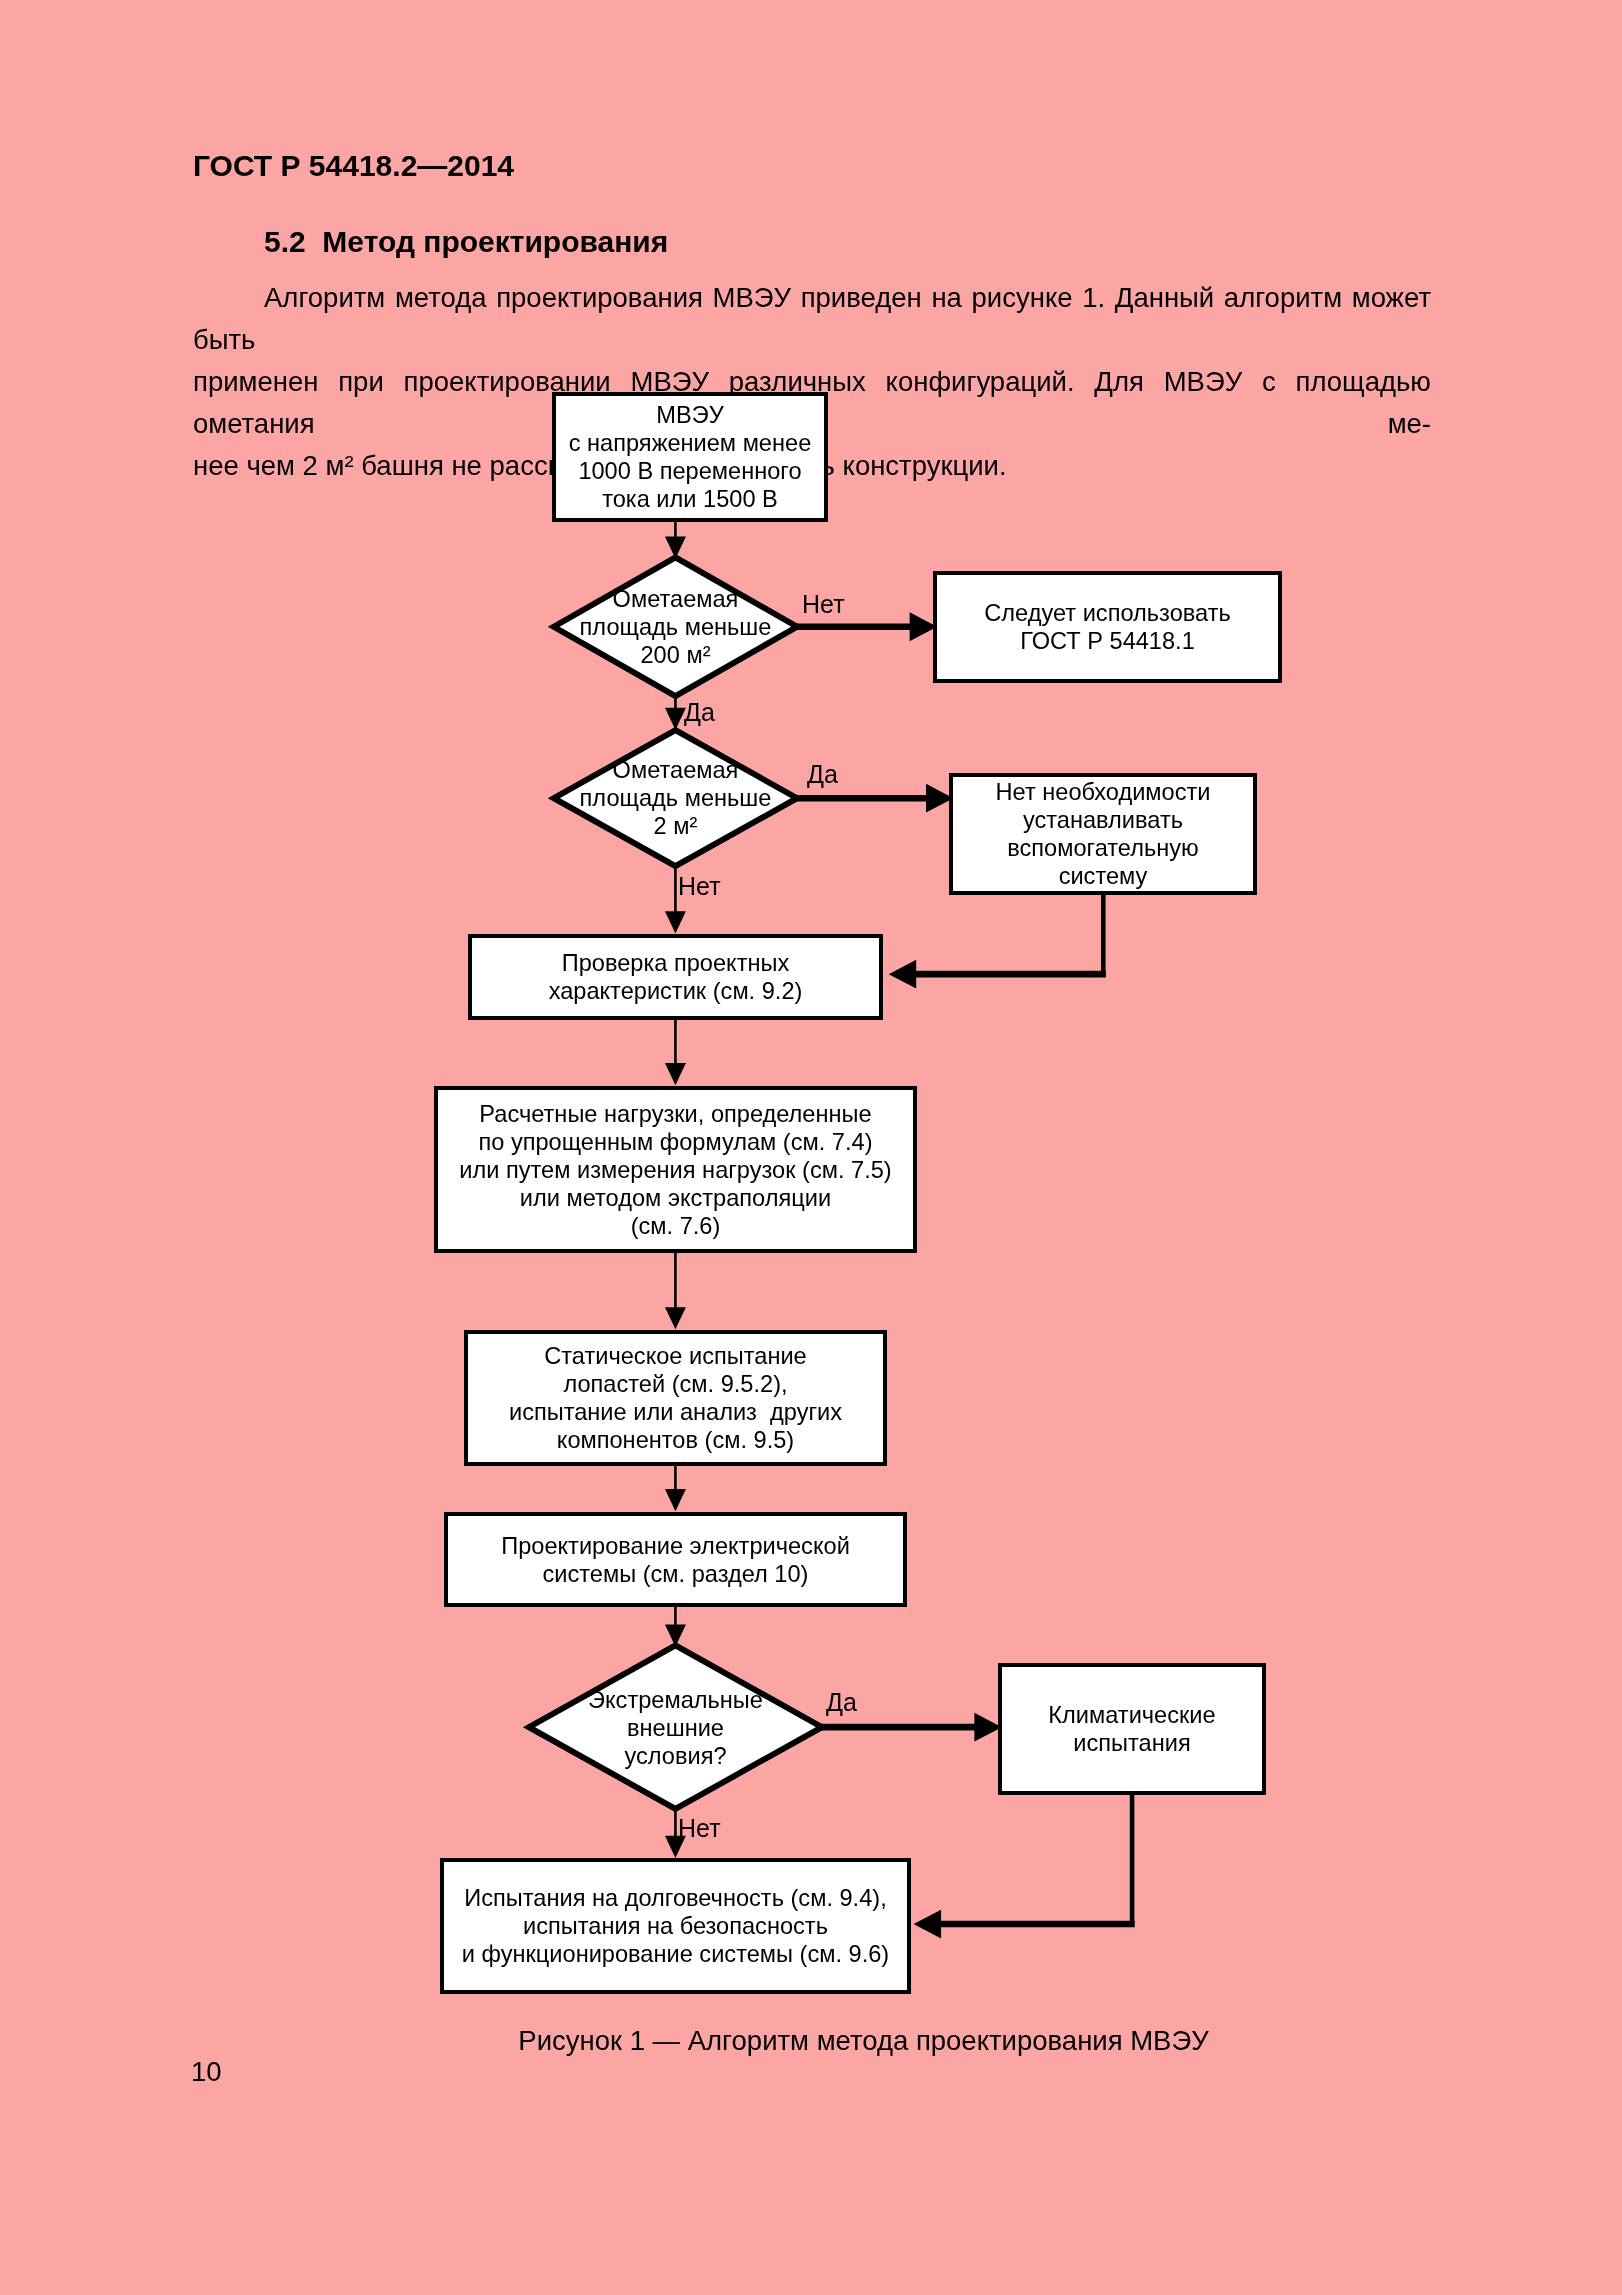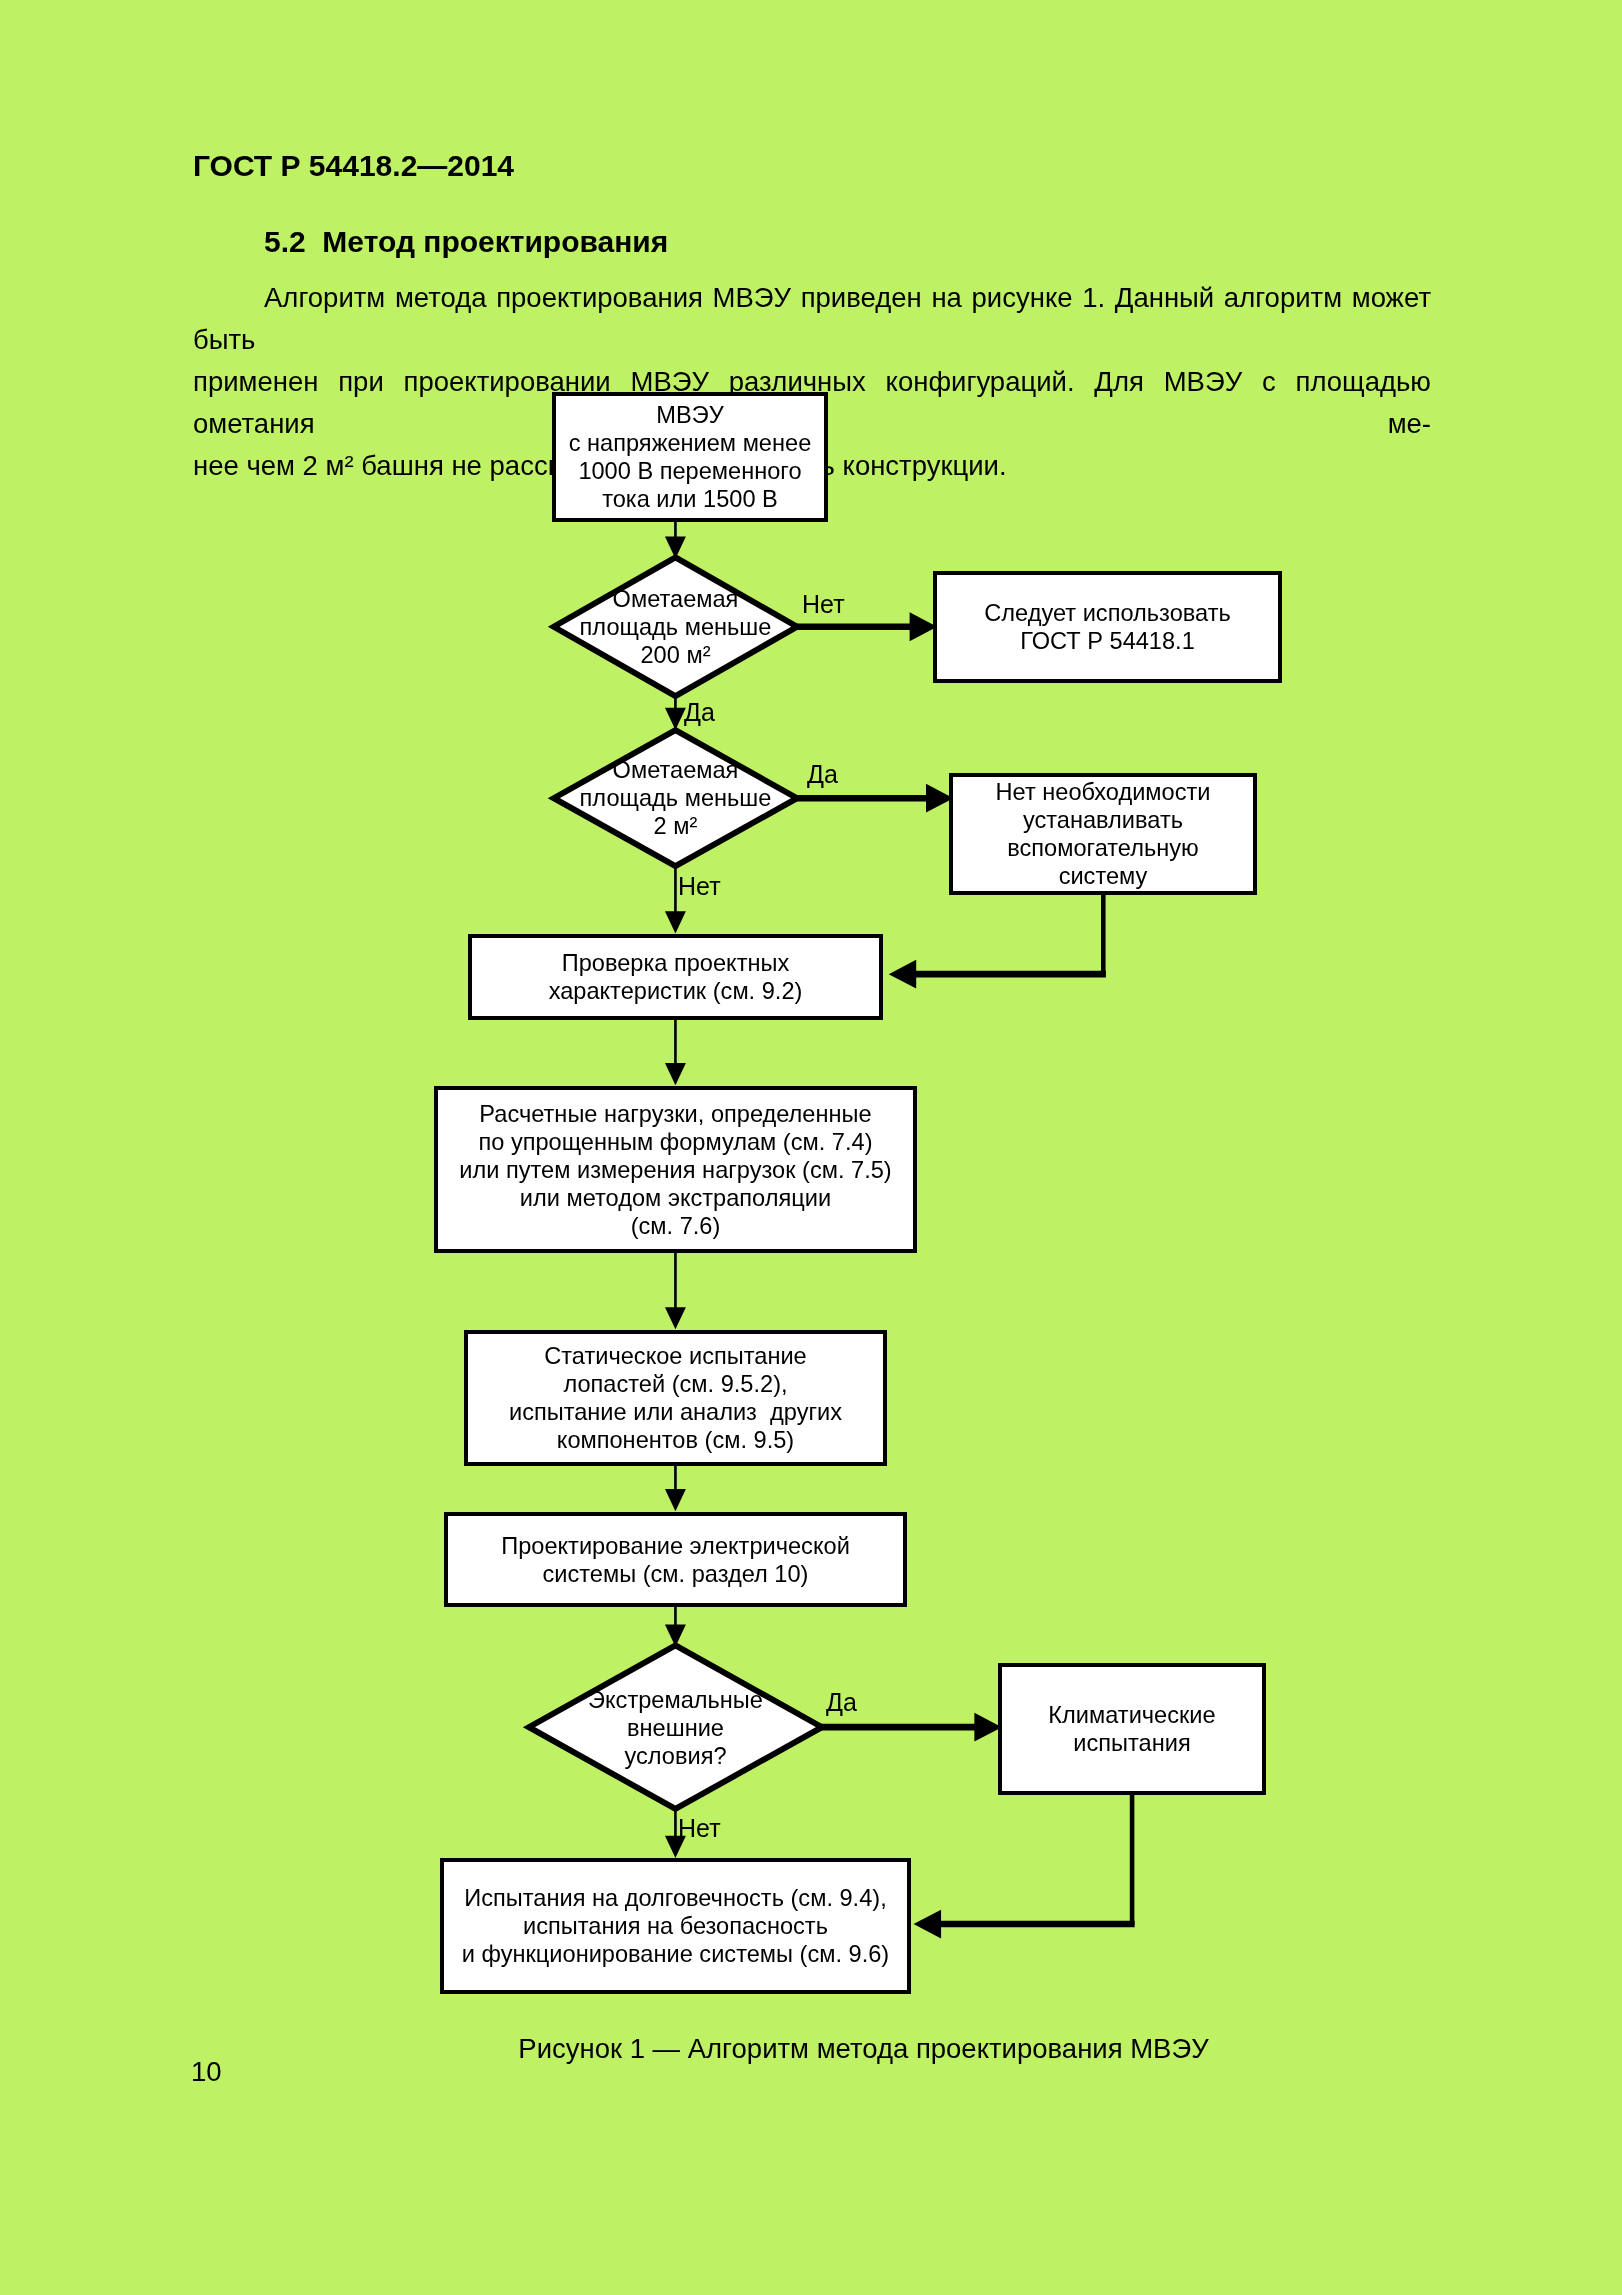--- a/index.html
+++ b/index.html
@@ -4,21 +4,21 @@
 <style>
   html, body {
     margin: 0;
     padding: 0;
     background: #ffffff;
   }
   .page {
     position: relative;
     width: 1623px;
     height: 2295px;
-    background: #bef264;
+    background: #fca5a5;
     font-family: "Liberation Sans", sans-serif;
     color: #000000;
     overflow: hidden;
   }
   .abs { position: absolute; }
 
   .std-header {
     left: 193px;
     top: 149px;
     font-size: 30px;
@@ -79,21 +79,20 @@
     font-size: 25px;
     line-height: 29px;
     white-space: pre;
   }
   .figure-caption {
     left: 209px;
     top: 2025px;
     width: 1309px;
     text-align: center;
     font-size: 27.5px;
-    margin-top: 8px;
   }
   .page-number {
     left: 191px;
     top: 2056px;
     font-size: 27.5px;
   }
 </style>
 </head>
 <body>
 

